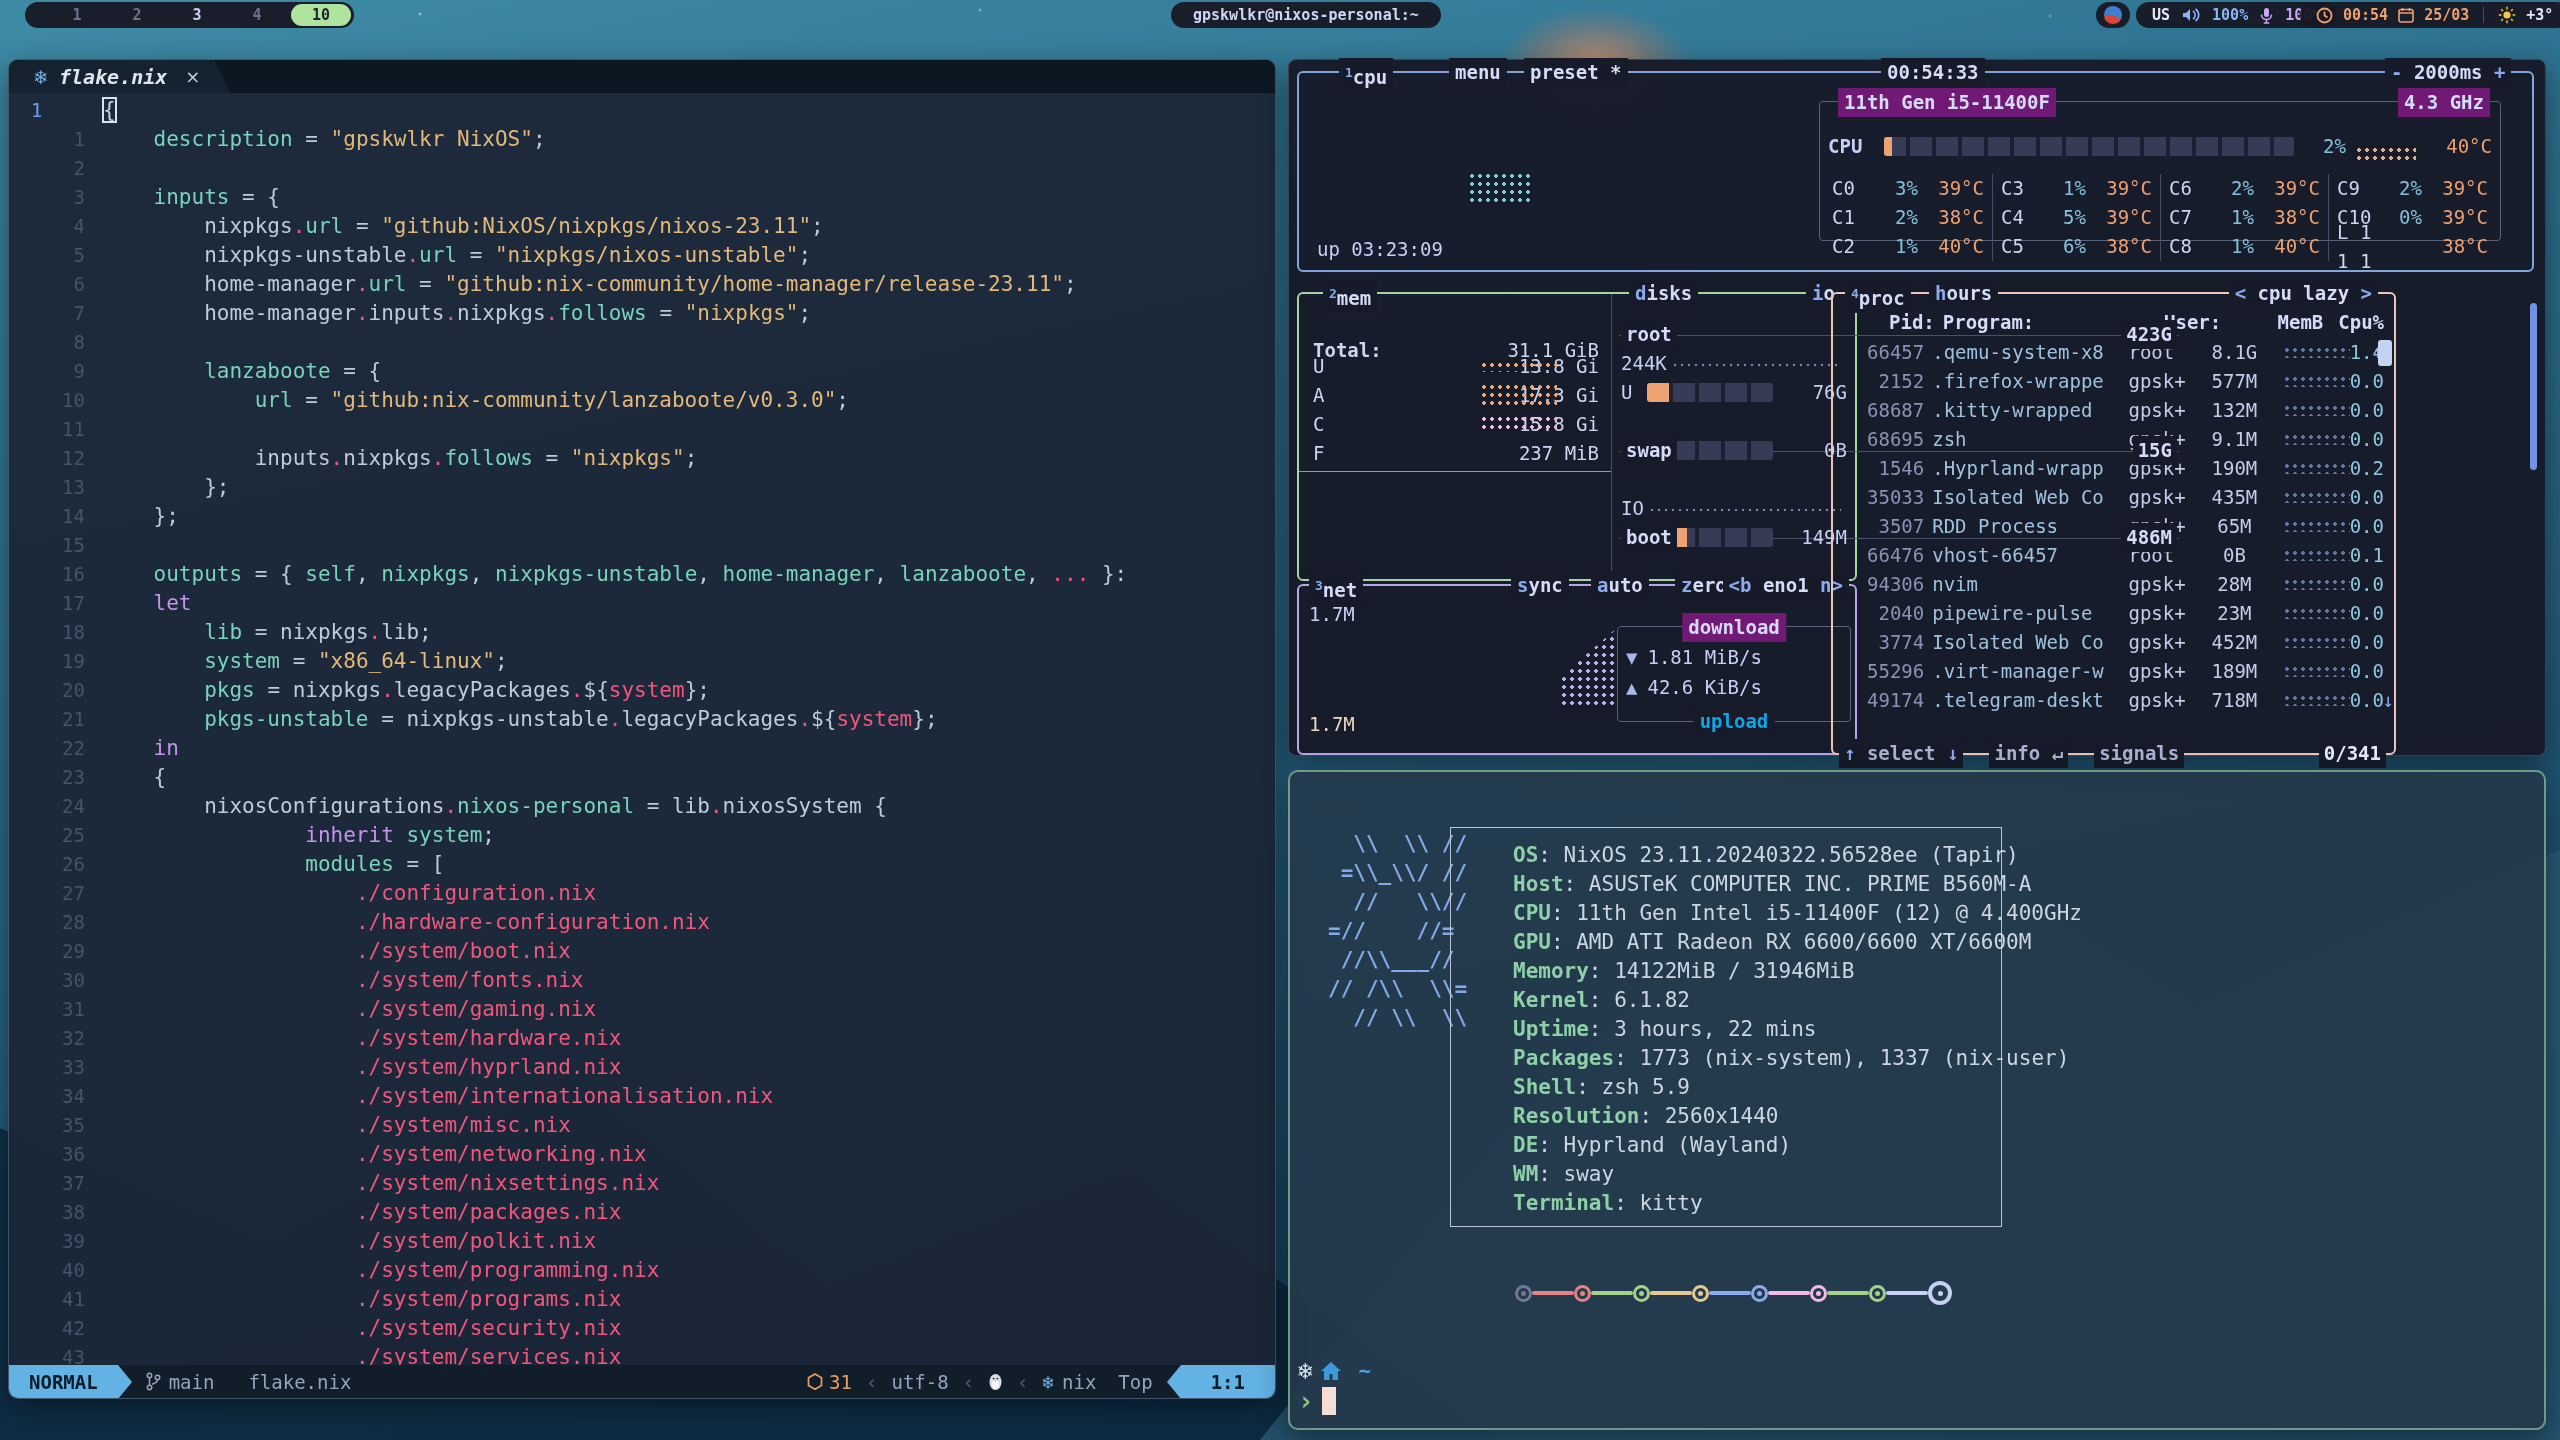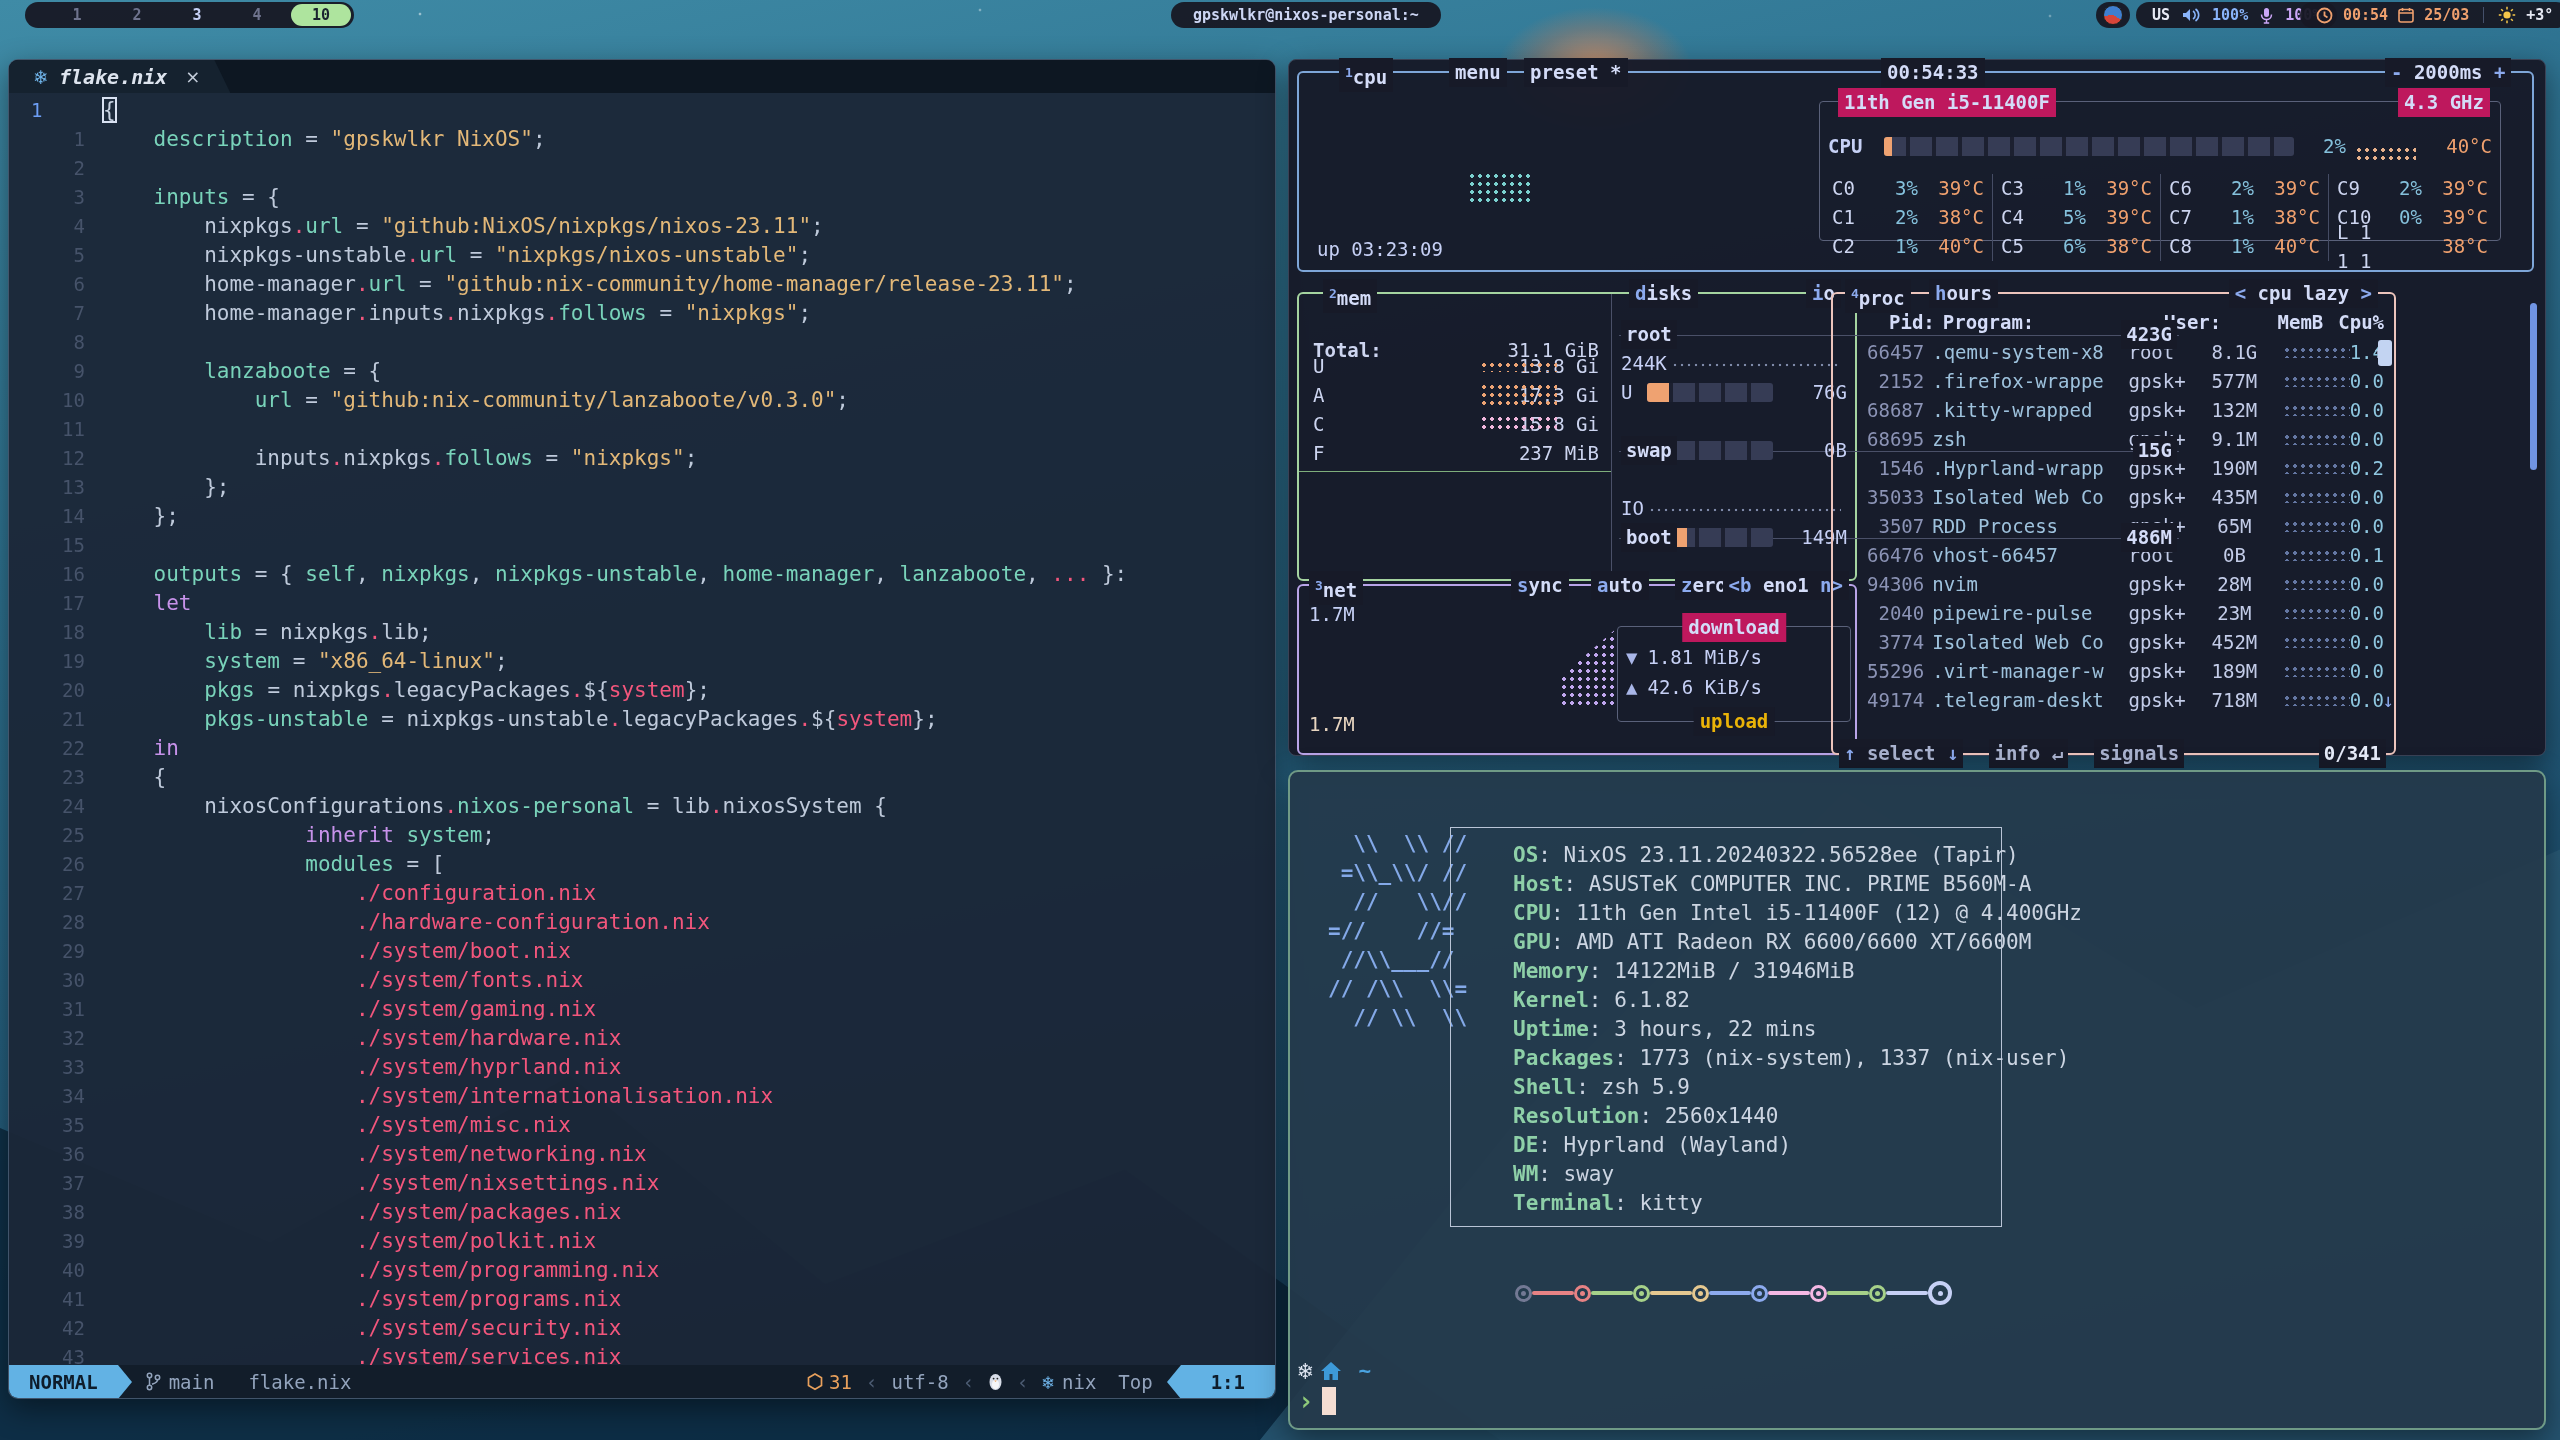--- a/index.html
+++ b/index.html
@@ -67,21 +67,21 @@
   
   #btop { left:1288px; top:59px; width:1258px; height:697px; background:rgba(23,26,40,.97); border:1px solid #3a4256;
     font:19px/29px "DejaVu Sans Mono",monospace; color:#c6d0f5; border-radius:8px; }
   .bx { position:absolute; border-radius:6px; }
   .bx-label { position:absolute; top:-15px; background:rgb(23,26,40); padding:0 6px; font-weight:bold; color:#d4dcf8; white-space:nowrap; }
   .bx-label sup { color:#8caaee; font-size:13px; }
   .bx-label-b { position:absolute; bottom:-15px; background:rgb(23,26,40); padding:0 6px; color:#aab3d0; white-space:nowrap; }
   .hotkey::first-letter { color:#8caaee; }
   #cpu-box { left:8px; top:11px; width:1237px; height:201px; border:2px solid #7ea6d8; }
   #cpu-inner { position:absolute; left:520px; top:28px; width:682px; height:140px; border:1px solid #5a617a; border-radius:4px; }
-  .inner-label { position:absolute; top:-14px; background:#be185d; padding:0 6px; font-weight:bold; color:#d4dcf8; }
+  .inner-label { position:absolute; top:-14px; background:#701a75; padding:0 6px; font-weight:bold; color:#d4dcf8; }
   .cpu-row { position:absolute; left:8px; right:8px; height:29px; display:flex; align-items:center; }
   .seg-bar { height:19px; border-radius:3px; background:repeating-linear-gradient(90deg,#363c55 0 22px, #1c2030 22px 26px); position:relative; overflow:hidden; }
   .seg-fill { position:absolute; left:0; top:0; bottom:0; background:repeating-linear-gradient(90deg,#efa271 0 22px, transparent 22px 26px); }
   #core-grid { position:absolute; left:4px; right:4px; top:72px; display:grid; grid-template-columns:repeat(4,1fr); }
   .core-cell { display:flex; align-items:center; height:29px; padding:0 8px; }
   .core-cell.sep { border-left:1px solid #454c64; }
   .core-name { width:56px; color:#cdd5f0; }
   .core-pct { flex:1; text-align:right; color:#85c1dc; }
   .core-temp { width:66px; text-align:right; color:#efa06e; }
   .dots { background-image:radial-gradient(circle at 3px 3px, var(--dc,#85c1dc) 1.6px, transparent 2.1px); background-size:8px 8px; }
@@ -459,21 +459,21 @@
       <div id="dl-box">
         <span class="inner-label" style="left:50%;transform:translateX(-50%)">download</span>
         <div class="dl-row" style="top:16px">
           <span class="arrow-dn">▼</span>
           <span>1.81 MiB/s</span>
         </div>
         <div class="dl-row" style="top:46px">
           <span class="arrow-up">▲</span>
           <span>42.6 KiB/s</span>
         </div>
-        <span class="bx-label-b" style="left:50%;transform:translateX(-50%);font-weight:bold;color:#eab308">upload</span>
+        <span class="bx-label-b" style="left:50%;transform:translateX(-50%);font-weight:bold;color:#0ea5e9">upload</span>
       </div>
     </div>
 
     <div id="proc-box" class="bx">
       <span class="bx-label" style="left:12px"><sup>4</sup><span>proc</span></span>
       <span class="bx-label hotkey" style="left:96px">hours</span>
       <span class="bx-label hotkey" style="left:408px">tree</span>
       <span class="bx-label" style="right:16px">
         <span style="color:#8caaee">&lt;</span> <span>cpu lazy</span> <span style="color:#8caaee">&gt;</span>
       </span>

